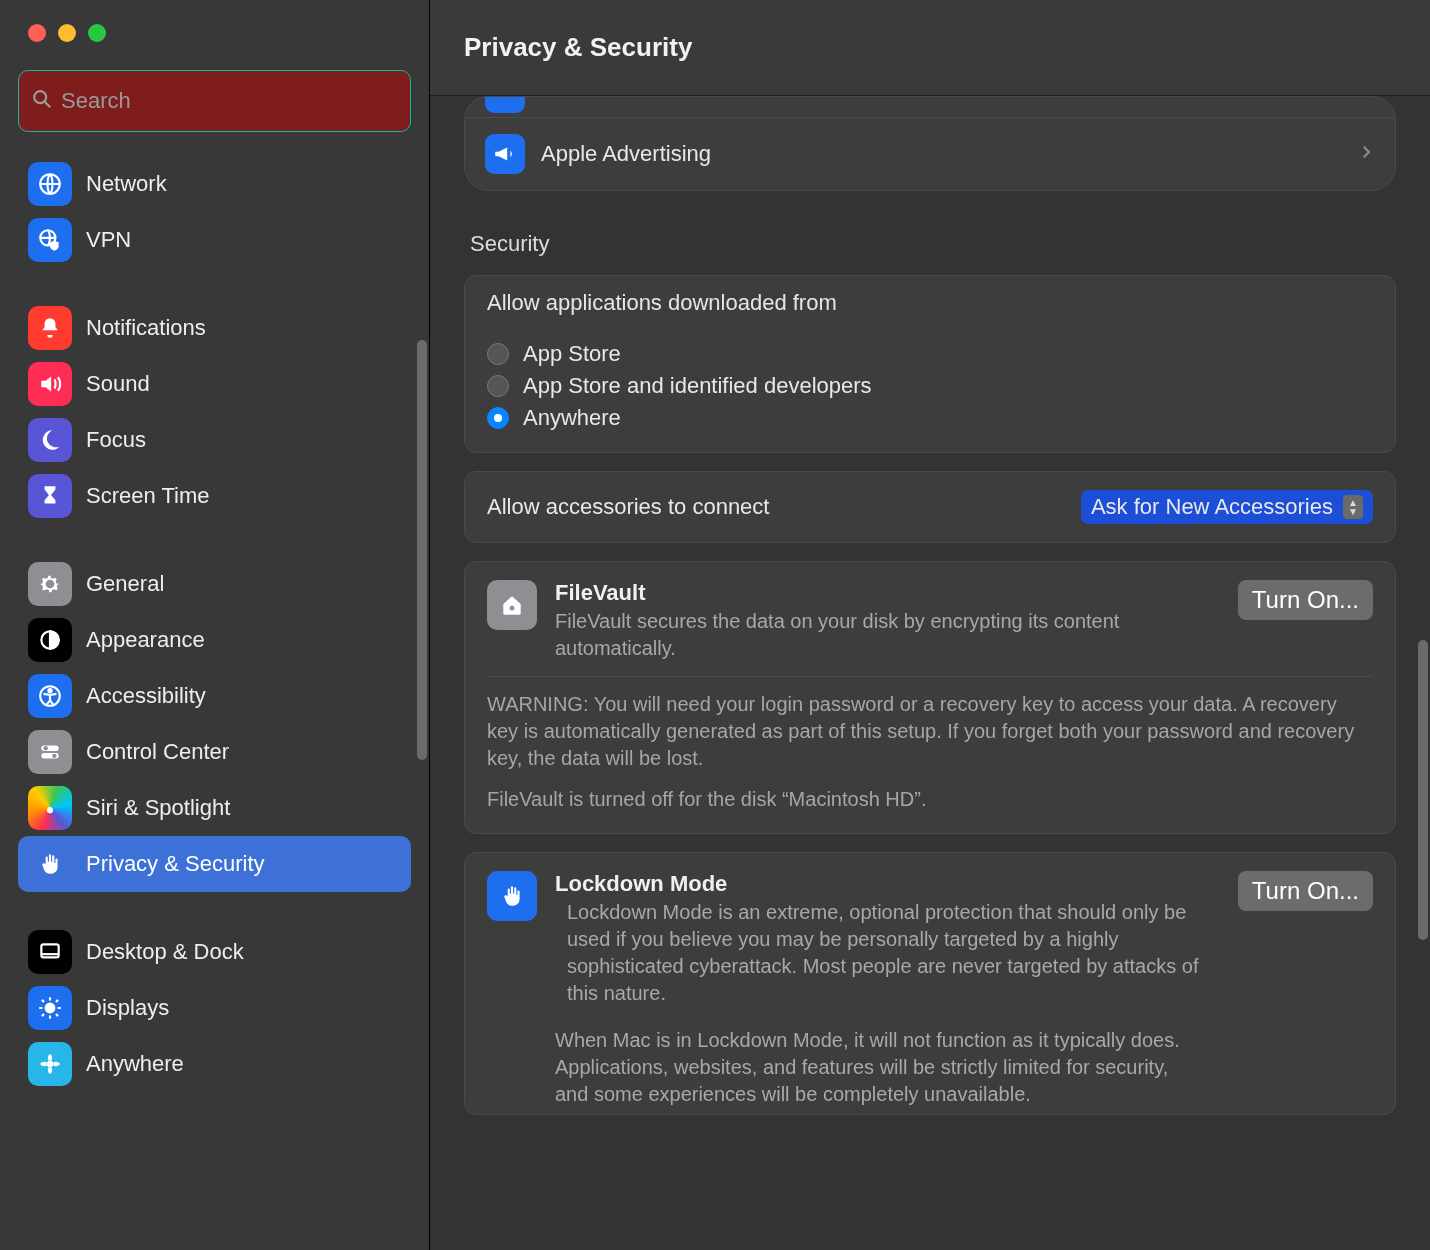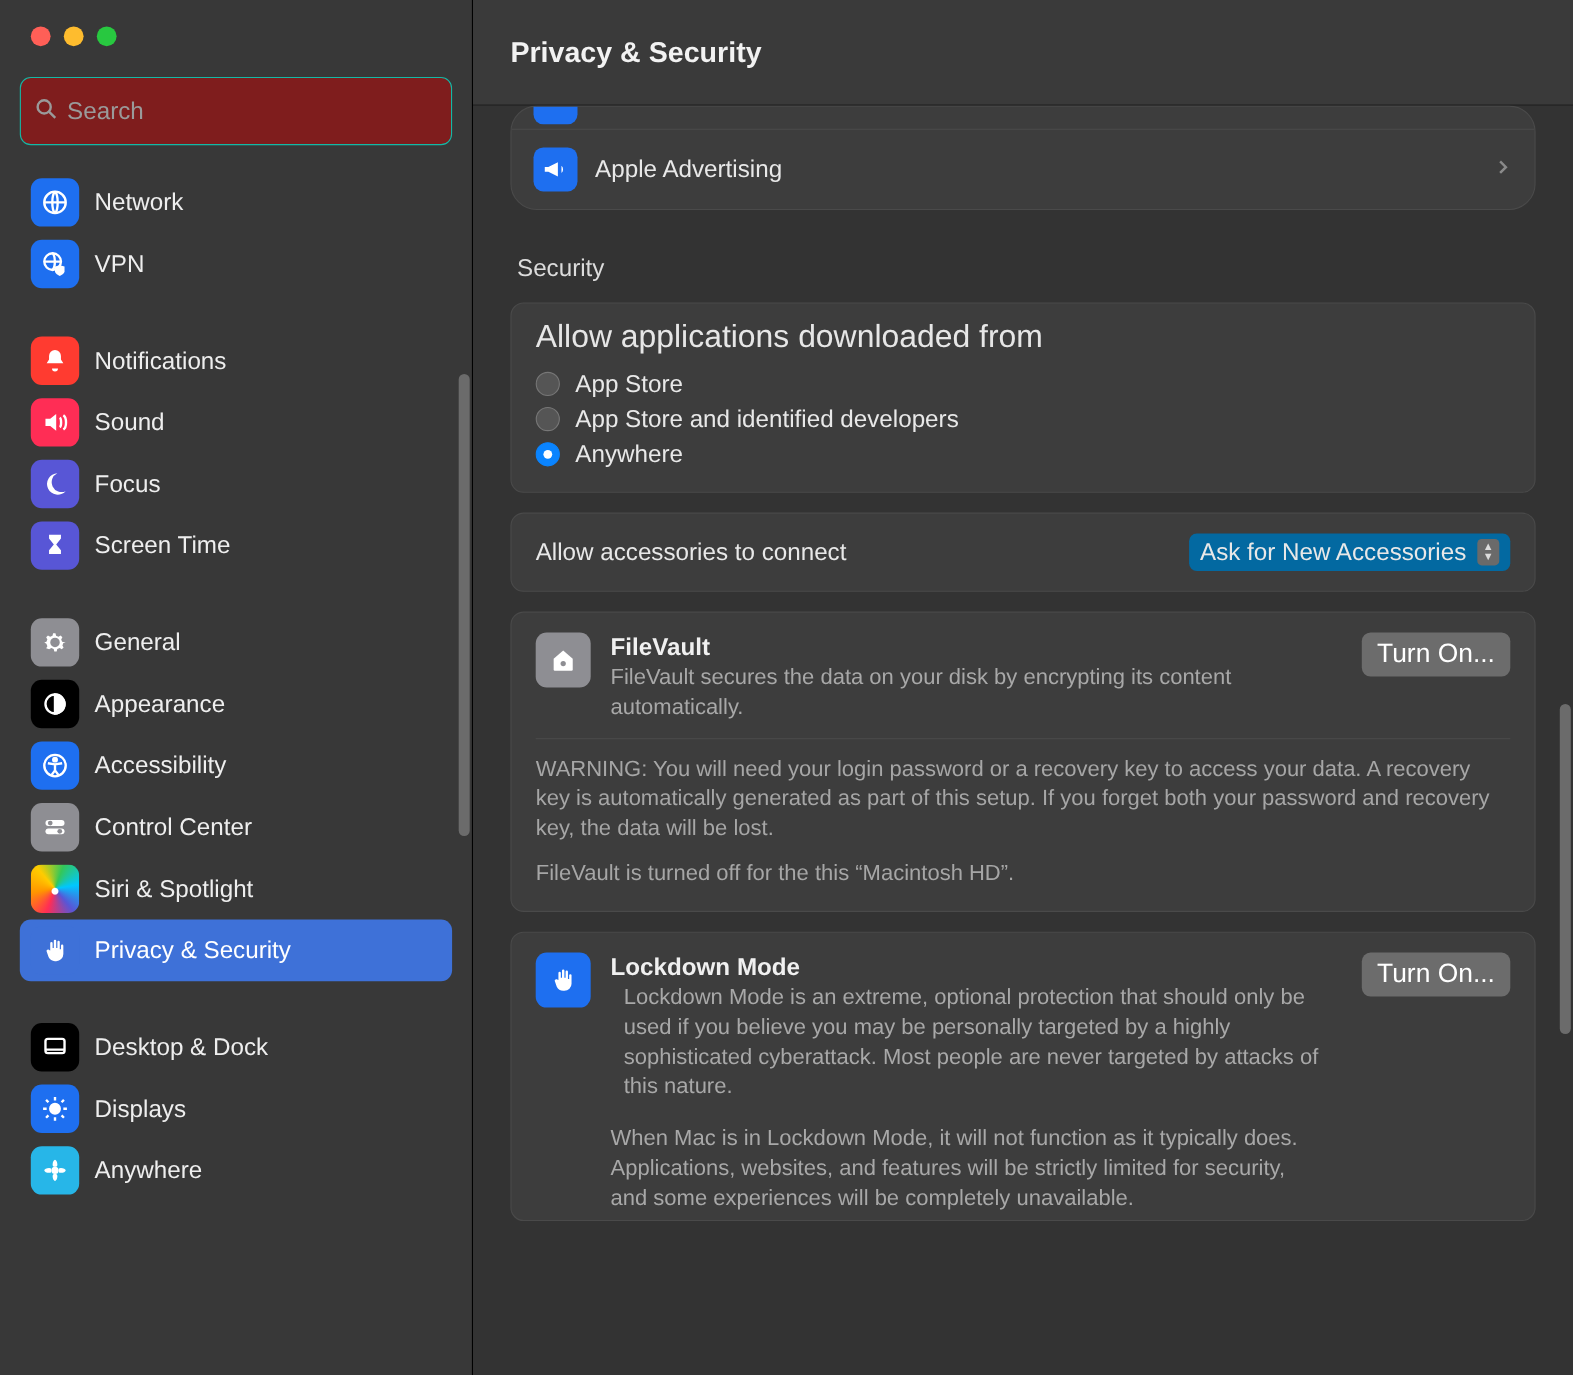--- a/index.html
+++ b/index.html
@@ -143,21 +143,21 @@
   .panel-row .chev { color: #888; }
 
   .section-title {
     color: #dcdcdc;
     font-size: 22px;
     font-weight: 400;
     margin: 40px 6px 8px 6px;
   }
 
   .radio-group { padding: 14px 22px 18px 22px; }
-  .radio-label { font-size: 29px; color: #e6e6e6; margin-bottom: 10px; }
+  .radio-label { font-size: 22px; color: #e6e6e6; margin-bottom: 22px; }
   .radio-opt {
     display: flex;
     align-items: center;
     gap: 14px;
     font-size: 22px;
     padding: 3px 0;
   }
   .radio {
     width: 22px; height: 22px;
     border-radius: 50%;
@@ -181,21 +181,21 @@
     display: flex;
     align-items: center;
     justify-content: space-between;
     padding: 18px 22px;
   }
   .select-label { font-size: 22px; }
   .select-value {
     display: flex;
     align-items: center;
     gap: 10px;
-    background: #0369a1;
+    background: #1d4ed8;
     padding: 4px 10px;
     border-radius: 7px;
     font-size: 22px;
   }
   .stepper {
     width: 20px; height: 24px;
     background: #6a6a6a;
     border-radius: 4px;
     display: flex;
     flex-direction: column;
@@ -514,21 +514,21 @@
               </svg>
           </span>
           <div class="feature-text">
             <div class="feature-title">FileVault</div>
             <div class="feature-desc" style="max-width:590px;">FileVault secures the data on your disk by encrypting its content automatically.</div>
           </div>
           <button class="btn">Turn On...</button>
         </div>
         <div class="divider"></div>
         <div class="warn">WARNING: You will need your login password or a recovery key to access your data. A recovery key is automatically generated as part of this setup. If you forget both your password and recovery key, the data will be lost.</div>
-        <div class="warn">FileVault is turned off for the this “Macintosh HD”.</div>
+        <div class="warn">FileVault is turned off for the disk “Macintosh HD”.</div>
       </div>
     </div>
 
     <div class="panel">
       <div class="feature-block">
         <div class="feature-head">
           <span class="feature-icon ic-blue">
             <svg viewBox="0 0 24 24" fill="#fff">
                 <path d="M8 11V6a1 1 0 1 1 2 0v4h1V4a1 1 0 1 1 2 0v6h1V5a1 1 0 1 1 2 0v6h1V8a1 1 0 1 1 2 0v7a6 6 0 0 1-6 6h-1a6 6 0 0 1-5.4-3.4L5 13c-.6-1.2 1-2.3 2-1.4L8 12z"></path>
               </svg>

